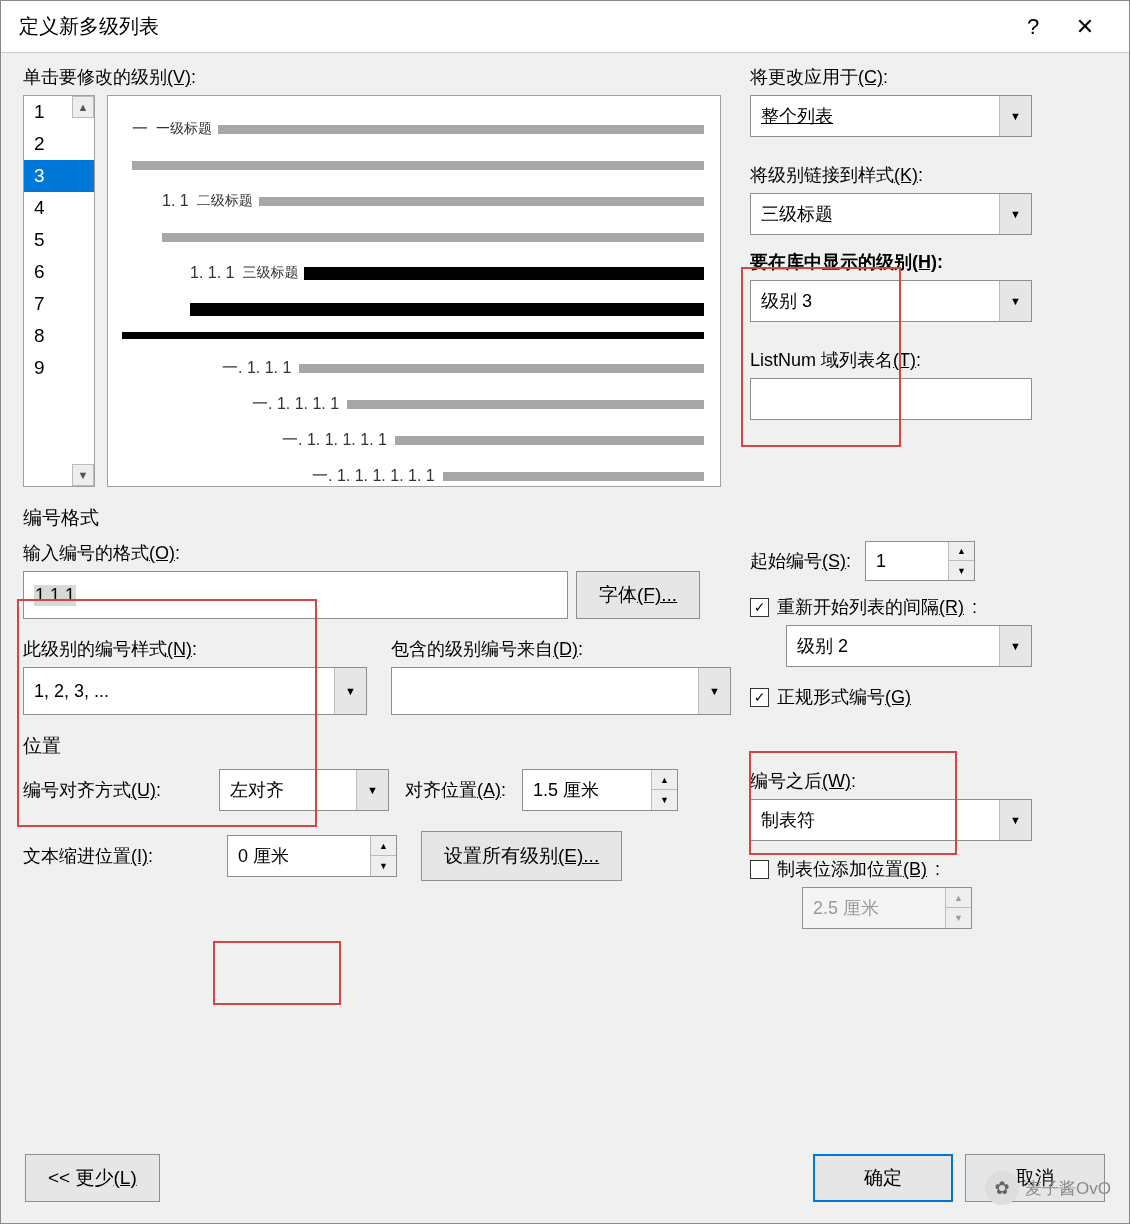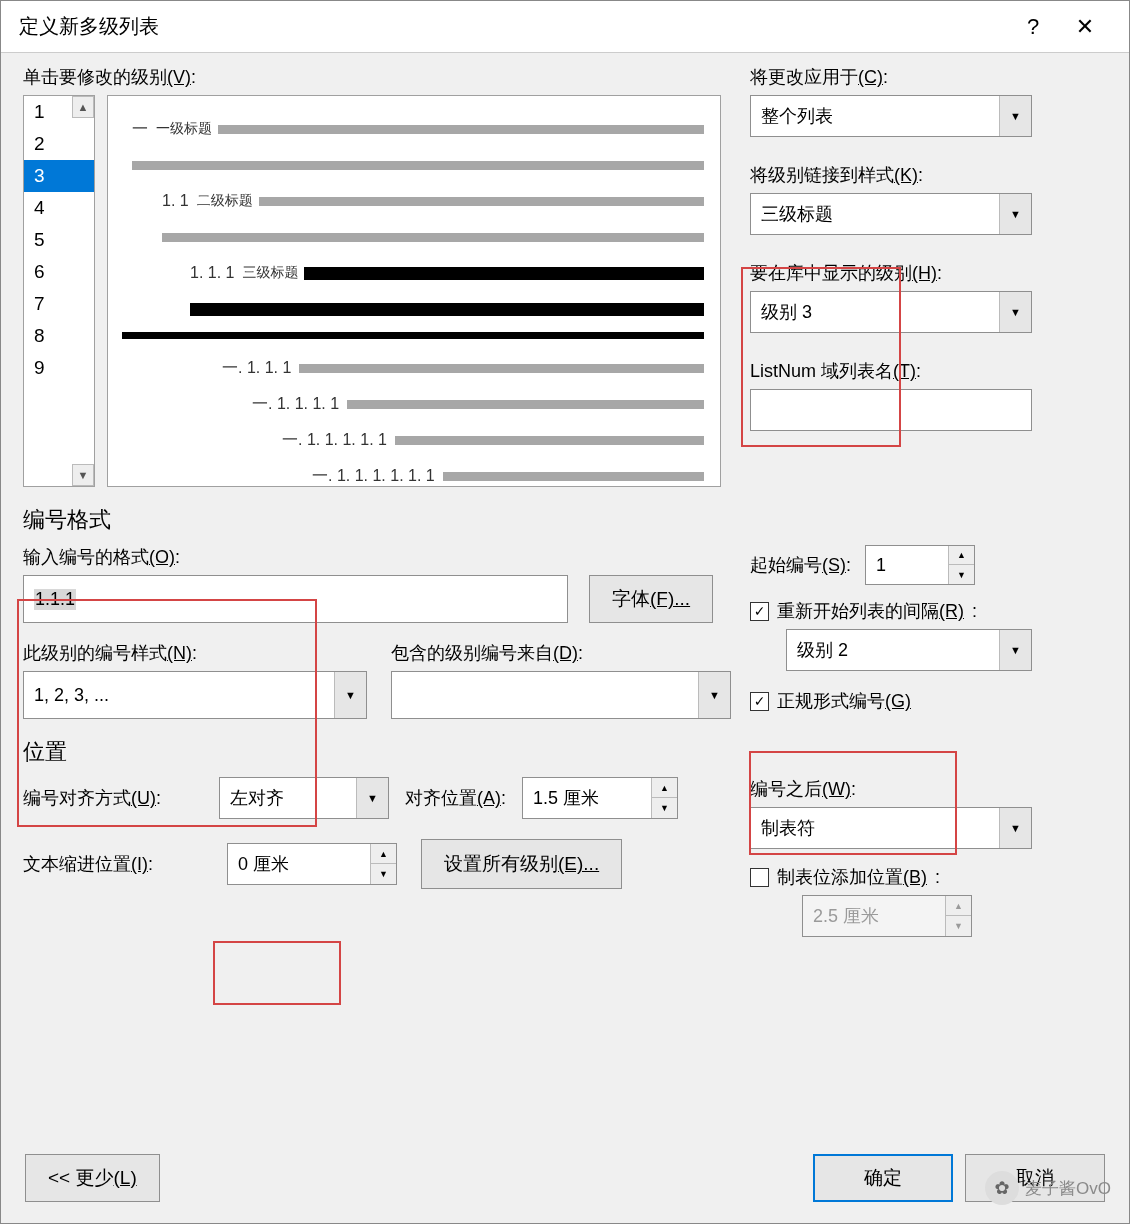--- a/index.html
+++ b/index.html
@@ -96,21 +96,21 @@
   font-size: 11px;
 }
 .spinner { position: relative; padding-right: 30px; }
 .spinner .up, .spinner .down {
   position: absolute; right: 0; width: 26px; height: 50%;
   display: flex; align-items: center; justify-content: center;
   border-left: 1px solid #bbb; background: #eee; font-size: 9px;
 }
 .spinner .up { top: 0; border-bottom: 1px solid #bbb; }
 .spinner .down { bottom: 0; }
-.section-title { font-size: 22px; margin: 18px 0 10px 0; }
+.section-title { font-size: 19px; margin: 18px 0 10px 0; }
 .button {
   border: 1px solid #8f8f8f; background: #e6e6e6;
   height: 48px; padding: 0 22px; font-size: 19px;
   display: inline-flex; align-items: center; justify-content: center;
   cursor: pointer;
 }
 .button.primary { border: 2px solid #0078d7; }
 .checkbox { display: flex; align-items: center; gap: 8px; font-size: 18px; }
 .checkbox .box {
   width: 19px; height: 19px; border: 1px solid #333; background: #fff;
@@ -224,34 +224,34 @@
                 </div>
               </div>
           </div>
         </div>
       </div>
 
       <div class="right-col">
         <span class="label">
           <span>将更改应用于</span><span class="ul">(C)</span>:
         </span>
-        <div class="combo" style="width:282px;">
+        <div class="combo" style="width:282px;text-decoration:underline;">
           <span>整个列表</span>
             <span class="arrow">▼</span>
         </div>
 
         <span class="label" style="margin-top:26px;">
           <span>将级别链接到样式</span><span class="ul">(K)</span>:
         </span>
         <div class="combo" style="width:282px;">
           <span>三级标题</span>
             <span class="arrow">▼</span>
         </div>
 
-        <span class="label" style="margin-top:26px;">
+        <span class="label" style="margin-top:15px;font-weight:bold;">
           <span>要在库中显示的级别</span><span class="ul">(H)</span>:
         </span>
         <div class="combo" style="width:282px;">
           <span>级别 3</span>
             <span class="arrow">▼</span>
         </div>
 
         <span class="label" style="margin-top:26px;">
           <span>ListNum 域列表名</span><span class="ul">(T)</span>:
         </span>
@@ -261,21 +261,21 @@
       </div>
     </div>
 
     <div class="section-title">编号格式</div>
 
     <div class="row">
       <div class="left-col">
         <span class="label">
           <span>输入编号的格式</span><span class="ul">(O)</span>:
         </span>
-        <div style="display:flex; gap:21px; align-items:center;">
+        <div style="display:flex; gap:8px; align-items:center;">
           <div class="input-text" style="width:545px; height:48px;">
             <span style="background:#d8d8d8; padding:0 1px;">1.1.1</span>
           </div>
           <div class="button" style="height:48px;">
             <span>字体</span>
               <span class="ul">(F)...</span>
           </div>
         </div>
 
         <div style="display:flex; gap:24px; margin-top:18px;">

